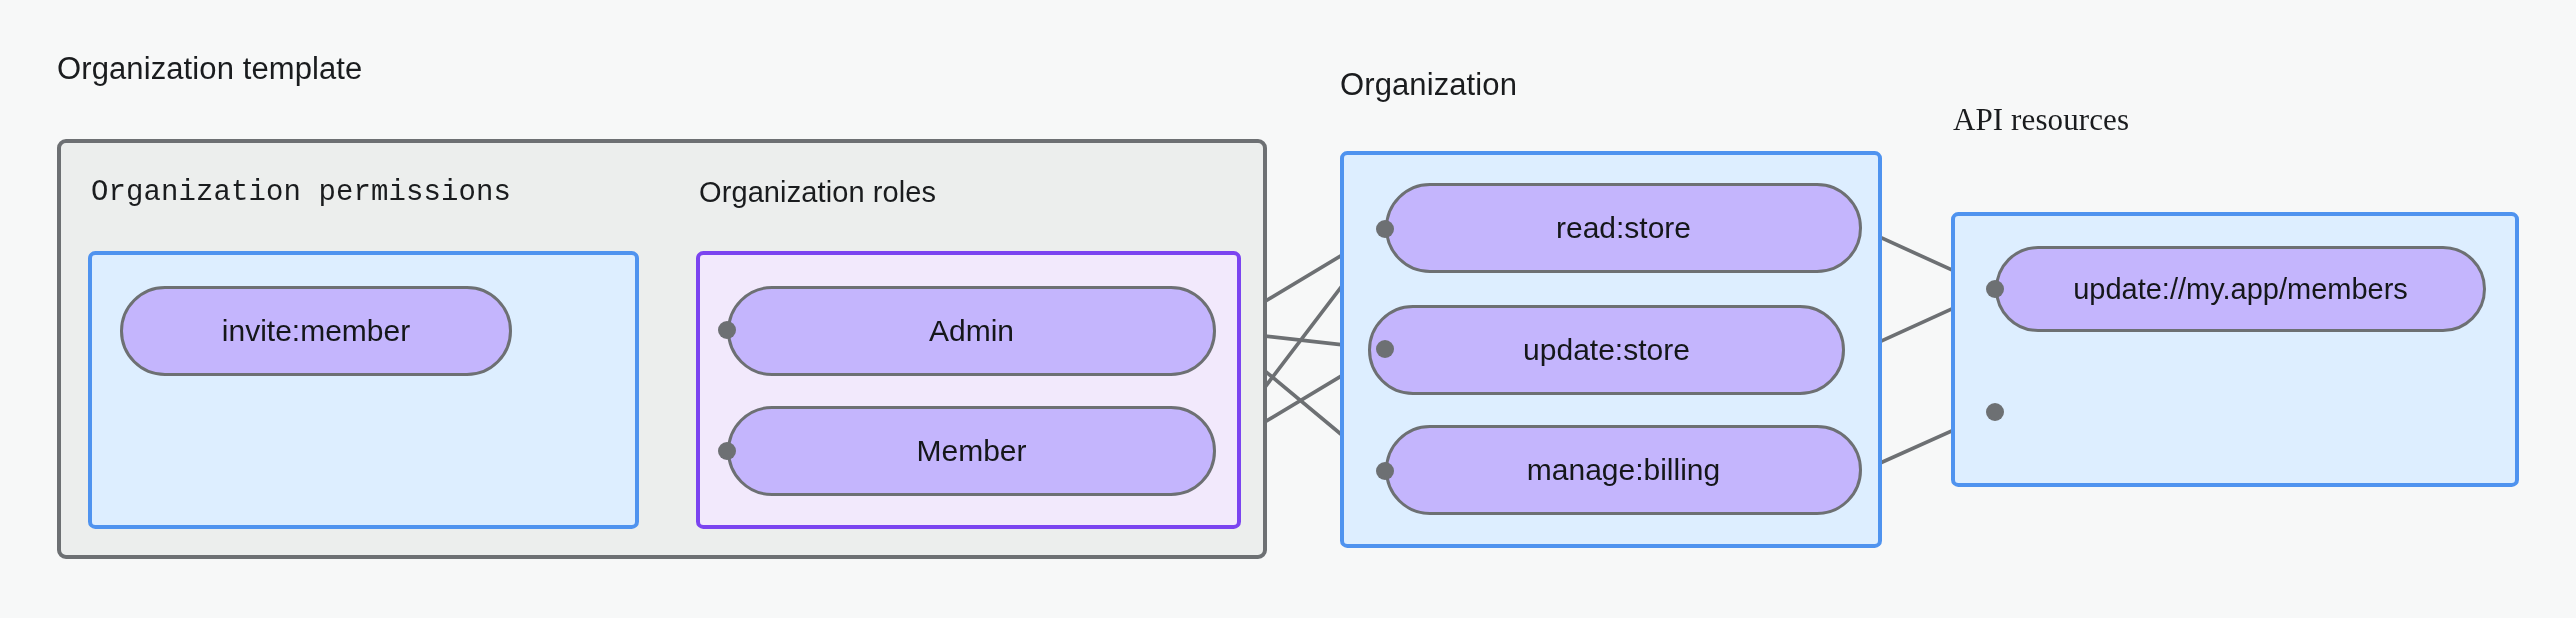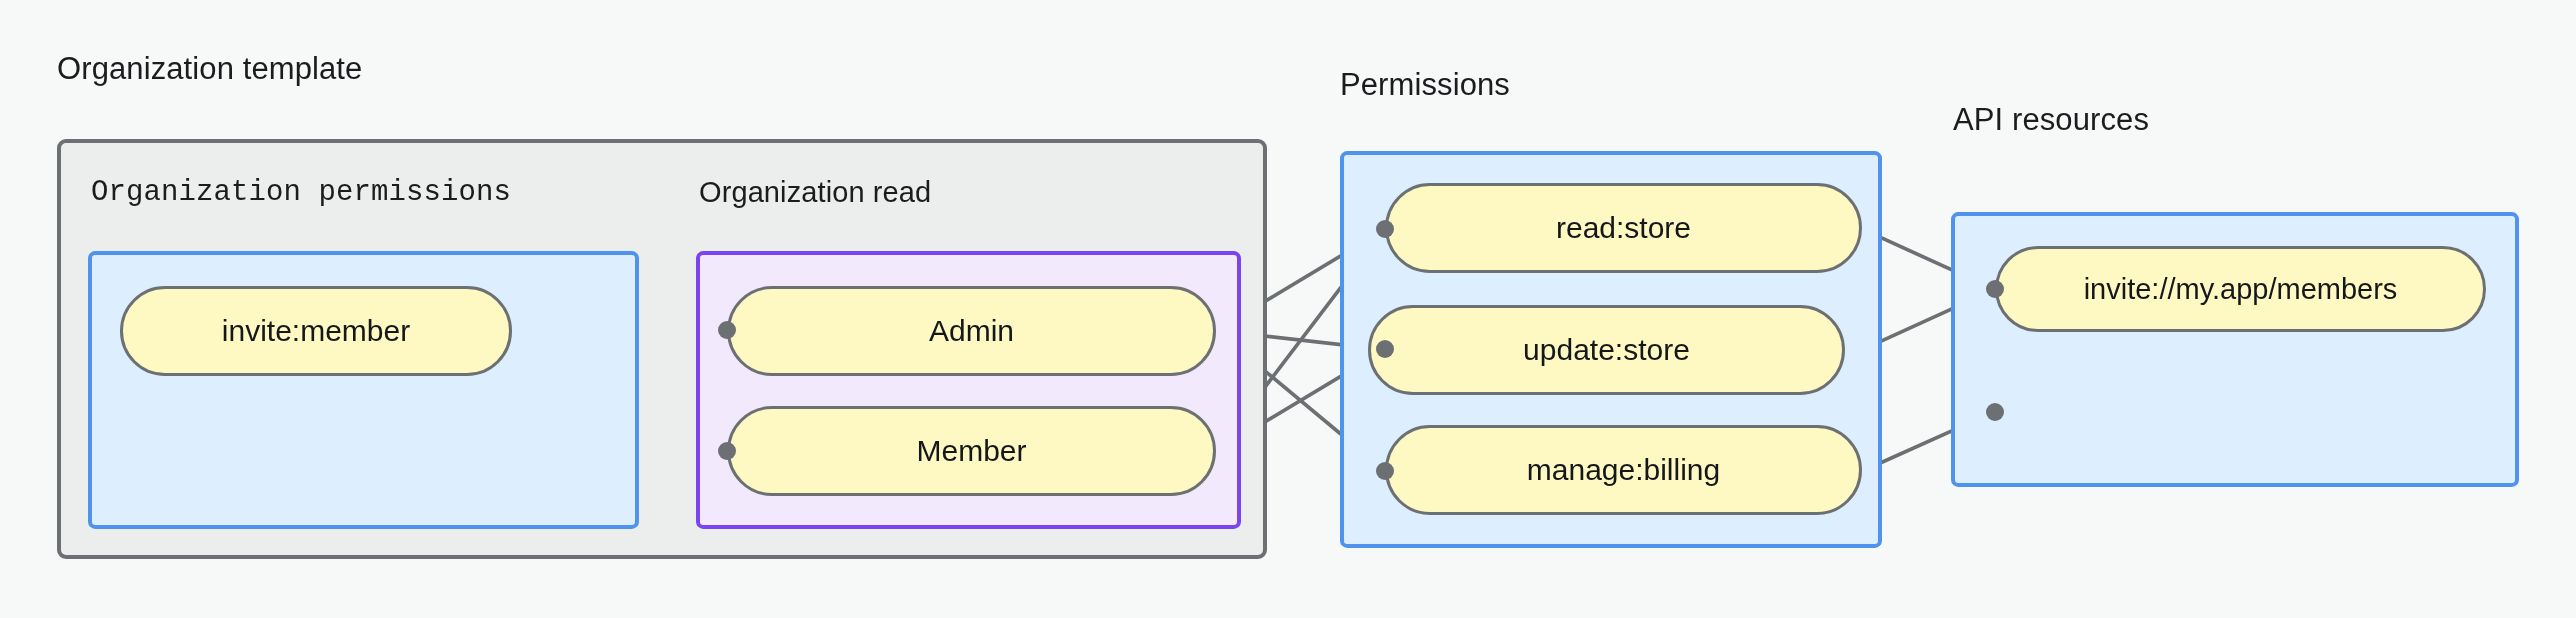--- a/index.html
+++ b/index.html
@@ -52,21 +52,21 @@
     border-radius: 7.3px;
   }
   .box-purple {
     background: #f2e9fc;
     border: 4.6px solid #7b44f0;
     border-radius: 7.3px;
   }
   .pill {
     position: absolute;
     box-sizing: border-box;
-    background: #fef9c3;
+    background: #c4b5fd;
     border: 3.7px solid #6d7073;
     border-radius: 912px;
     display: flex;
     align-items: center;
     justify-content: center;
     font-size: 30px;
     color: #15171a;
     white-space: nowrap;
     z-index: 4;
   }
@@ -106,42 +106,42 @@
   </svg>
 
   <div class="group-title" style="left:57px; top:51px;">Organization template</div>
 
   <div class="box box-outer" style="left:57px; top:139px; width:1210px; height:420px;"></div>
 
   <div class="group-title" style="left:91px; top:176px; font-size:29px;font-family:Liberation Mono, monospace;">Organization permissions</div>
 
   <div class="box box-blue" style="left:88px; top:251px; width:551px; height:278px;"></div>
 
-  <div class="group-title" style="left:699px; top:176px; font-size:29px;">Organization read</div>
+  <div class="group-title" style="left:699px; top:176px; font-size:29px;">Organization roles</div>
 
   <div class="box box-purple" style="left:696px; top:251px; width:545px; height:278px;"></div>
 
   <div class="pill" style="left:120px; top:286px; width:392px; height:90px;">invite:member</div>
 
   <div class="pill" style="left:727px; top:286px; width:489px; height:90px;text-align:right;">Admin</div>
   <div class="pill" style="left:727px; top:406px; width:489px; height:90px;">Member</div>
 
-  <div class="group-title" style="left:1340px; top:67px;">Permissions</div>
+  <div class="group-title" style="left:1340px; top:67px;">Organization</div>
 
   <div class="box box-blue" style="left:1340px; top:151px; width:542px; height:397px;"></div>
 
   <div class="pill" style="left:1385px; top:183px; width:477px; height:90px;">read:store</div>
   <div class="pill" style="left:1368px; top:305px; width:477px; height:90px;">update:store</div>
   <div class="pill" style="left:1385px; top:425px; width:477px; height:90px;text-align:right;">manage:billing</div>
 
-  <div class="group-title" style="left:1953px; top:102px;">API resources</div>
+  <div class="group-title" style="left:1953px; top:102px;font-family:Liberation Serif, serif;">API resources</div>
 
   <div class="box box-blue" style="left:1951px; top:212px; width:568px; height:275px;"></div>
 
-  <div class="pill" style="left:1995px; top:246px; width:491px; height:86px; font-size:29px;">invite://my.app/members</div>
+  <div class="pill" style="left:1995px; top:246px; width:491px; height:86px; font-size:29px;">update://my.app/members</div>
 
   <div class="dot" style="left:727px;  top:330px;"></div>
   <div class="dot" style="left:727px;  top:451px;"></div>
   <div class="dot" style="left:1385px; top:229px;"></div>
   <div class="dot" style="left:1385px; top:349px;"></div>
   <div class="dot" style="left:1385px; top:471px;"></div>
   <div class="dot" style="left:1995px; top:289px;"></div>
   <div class="dot" style="left:1995px; top:412px;"></div>
 
 </div>

